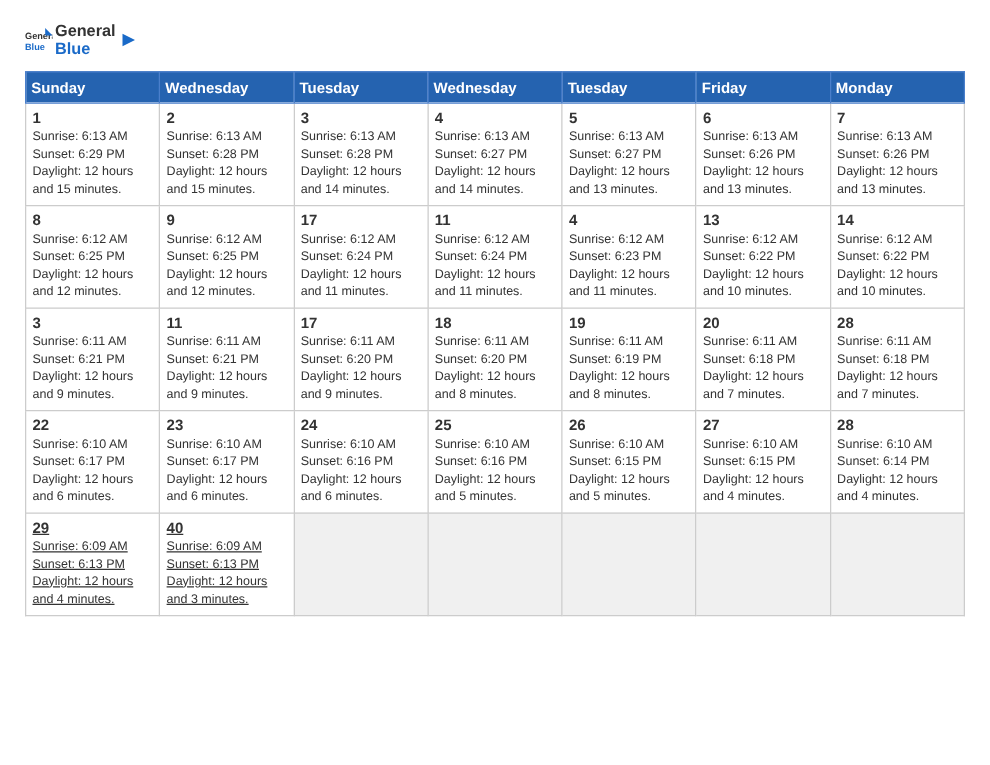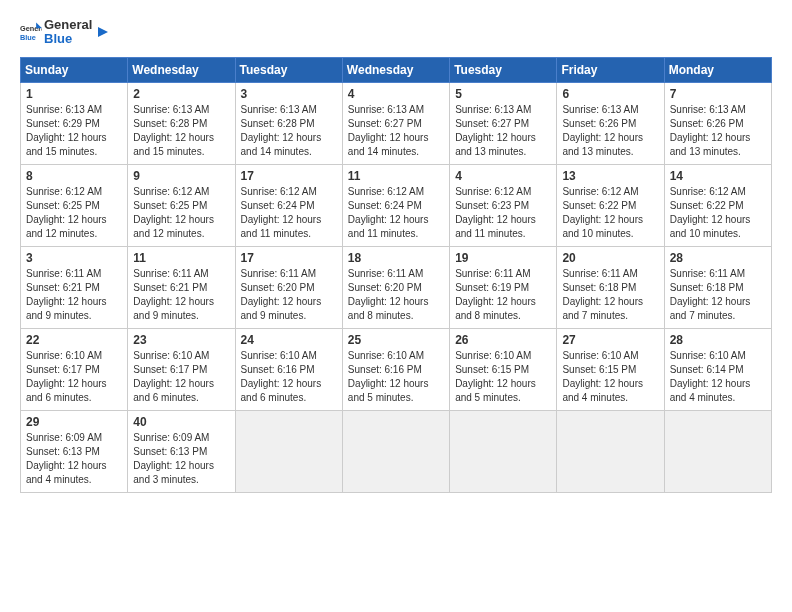--- a/index.html
+++ b/index.html
@@ -61,20 +61,21 @@
       vertical-align: top;
       border: 1px solid #ccc;
       padding: 4px 5px;
       font-size: 9.5px;
       color: #333;
       height: 82px;
       background: #fff;
     }
     .calendar-table tr:last-child td {
       height: 82px;
+      text-decoration: underline;
     }
     .cell-empty {
       background: #f0f0f0 !important;
     }
     .day-num {
       font-size: 12px;
       font-weight: bold;
       display: block;
       margin-bottom: 2px;
     }

